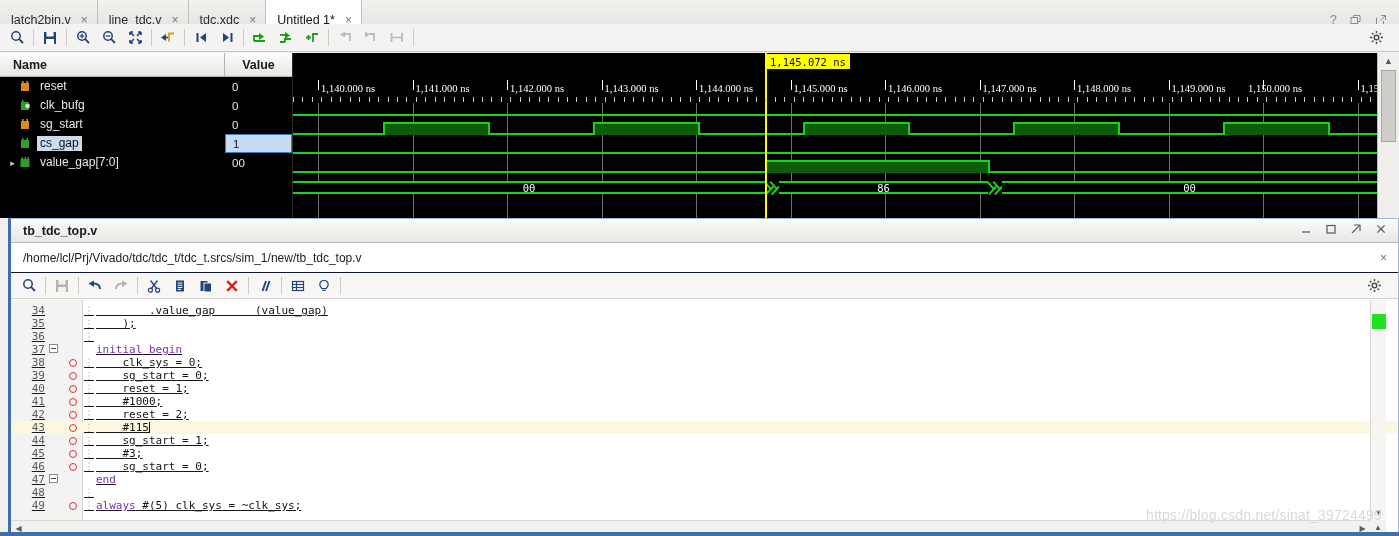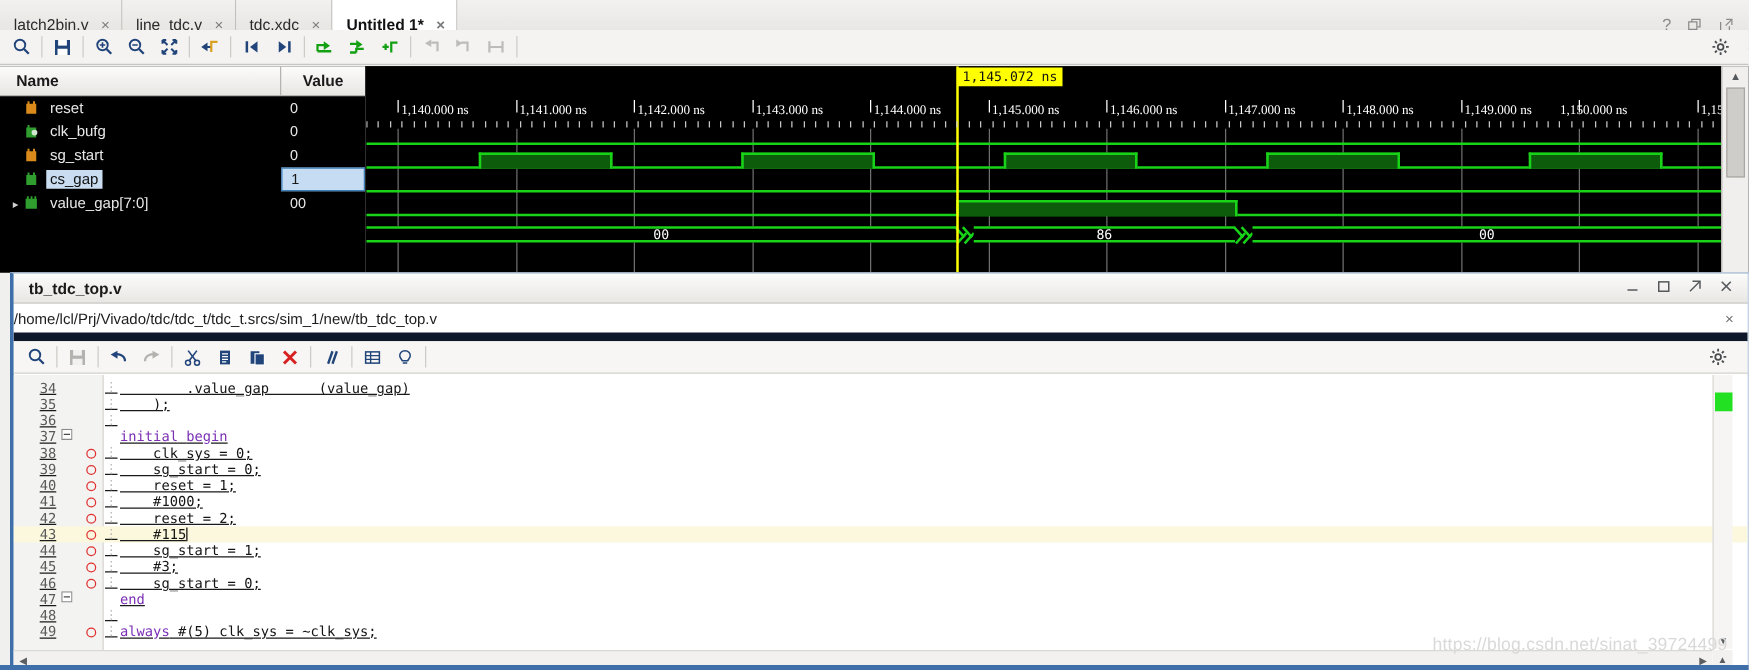--- a/index.html
+++ b/index.html
@@ -24,21 +24,21 @@
   .tab {
     display: flex; align-items: center; gap: 10px;
     padding: 0 9px 0 11px;
     border-right: 1px solid #c2c0bc;
     font-size: 12.5px; color: #2b2b2b;
     background: linear-gradient(#f2f1ef, #e1dfdc);
     cursor: default; white-space: nowrap;
   }
   .tab.active {
     background: #ffffff;
-    font-weight: bold;
+    font-weight: normal;
     color: #111;
     border-bottom: 1px solid #ffffff;
     margin-bottom: -1px;
   }
   .tab .tclose { color: #7b7b7b; font-size: 12px; line-height: 1; }
   .tabbar-spacer { flex: 1; border-right: none; background: linear-gradient(#f2f1ef,#e3e1de); }
   .tabbar-right {
     display: flex; align-items: center; gap: 13px;
     padding: 0 12px 0 10px; color: #8a8a8a;
   }
@@ -181,22 +181,22 @@
     height: 24px; background: linear-gradient(#fbfbfa, #e9e7e4);
     border-bottom: 1px solid #bcbab6;
     display: flex; align-items: center; padding-left: 12px;
     font-weight: bold; font-size: 12.5px; color: #1a1a1a;
   }
   .ed-title .wbtns {
     margin-left: auto; display: flex; align-items: center; gap: 13px;
     padding-right: 11px; color: #55585b;
   }
   .ed-path {
-    height: 30px; background: #ffffff; border-bottom: 7px solid #0f172a;
-    display: flex; align-items: center; 
+    height: 30px; background: #ffffff; border-bottom: 1px solid #0f172a;
+    display: flex; align-items: center; padding-left: 12px;
     font-size: 12px; color: #1d1d1d;
   }
   .ed-path .pclose { margin-left: auto; padding-right: 11px; color: #6e7174; font-size: 12px; }
   .ed-toolbar {
     height: 26px; background: #f7f6f4; border-bottom: 1px solid #d4d2ce;
     display: flex; align-items: center; padding-left: 5px;
   }
   .ed-toolbar .gear { margin-left: auto; margin-right: 11px; }
 
   .codearea {

